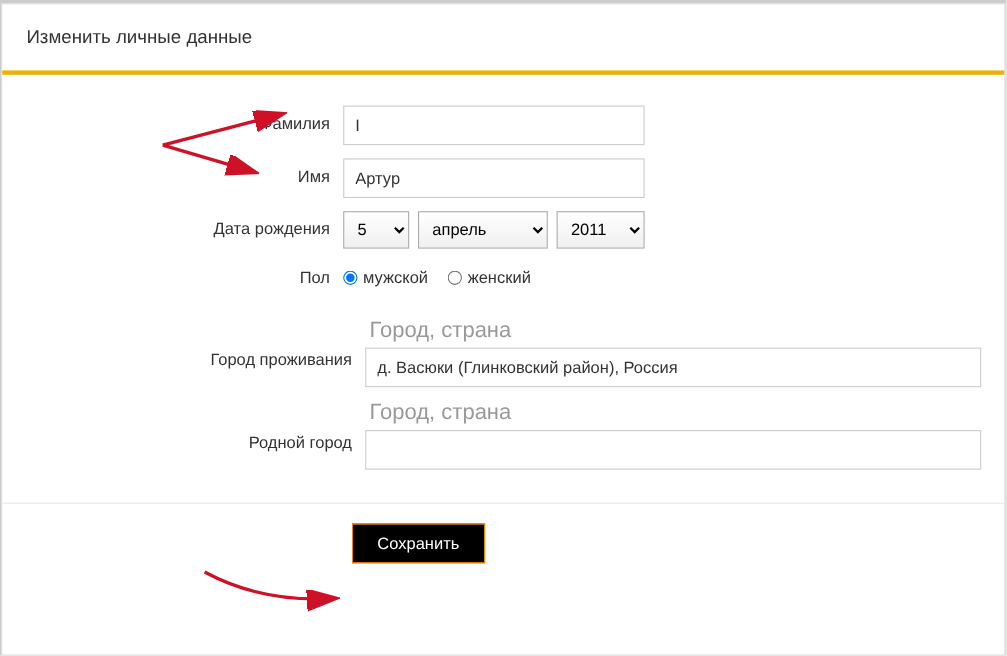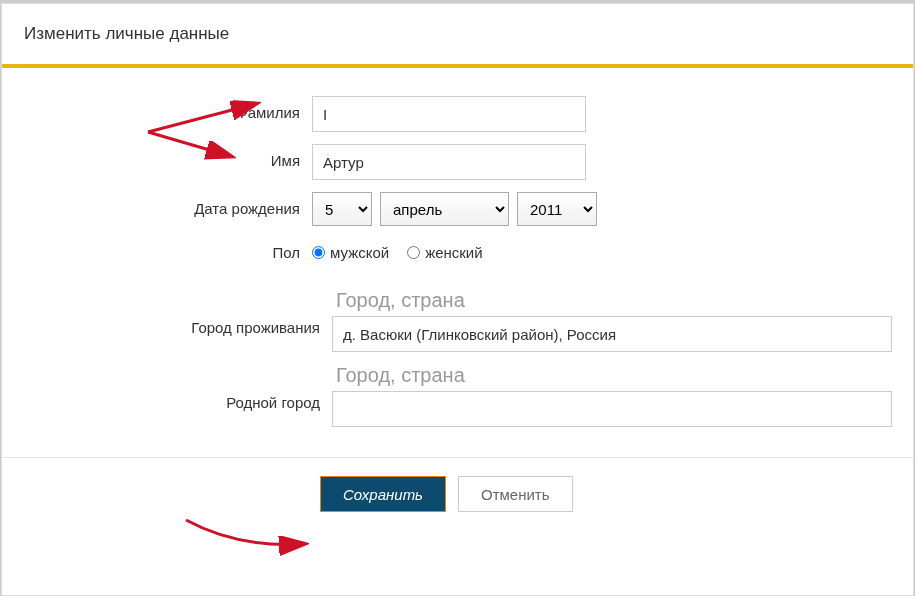--- a/index.html
+++ b/index.html
@@ -75,21 +75,21 @@
     }
     .select {
       height: 34px;
       border: 1px solid #aaa;
       background: linear-gradient(#fff, #f0f0f0);
       font-size: 15px;
       padding: 2px 4px 2px 8px;
       font-family: inherit;
     }
     .select.day { width: 60px; }
-    .select.month { width: 129px; }
+    .select.month { width: 118px; }
     .select.year { width: 80px; }
     .radio-group {
       display: flex;
       gap: 18px;
       padding-top: 8px;
       align-items: flex-end;
     }
     .radio-label {
       display: flex;
       align-items: center;
@@ -105,24 +105,23 @@
     }
     .btn {
       height: 36px;
       padding: 0 22px;
       border: 1px solid;
       font-size: 15px;
       cursor: pointer;
       font-family: inherit;
     }
     .btn-primary {
-      background: #0c4a6e;
+      background: #000000;
       border-color: #ee8206;
       color: #fff;
-      font-style: italic;
     }
     .btn-secondary {
       background: #fff;
       border-color: #ccc;
       color: #666;
     }
     .city-row .form-label {
       padding-top: 30px;
       margin-left: 20px;
     }
@@ -212,21 +211,20 @@
       <div class="form-control-wrap">
         <div class="form-hint">Город, страна</div>
         <input type="text" class="text-input wide" value="" style="">
       </div>
     </div>
 
   </div>
 
   <div class="modal-footer">
     <button class="btn btn-primary">Сохранить</button>
-    <button class="btn btn-secondary">Отменить</button>
   </div>
 
 </div>
 
 <svg class="arrow" style="left:140px; top:84px;" width="130" height="90">
   <defs>
     <marker id="ah1" markerWidth="10" markerHeight="10" refX="8" refY="3" orient="auto">
       <polygon points="0 0, 9 3, 0 6" fill="#ce1126"></polygon>
     </marker>
   </defs>

